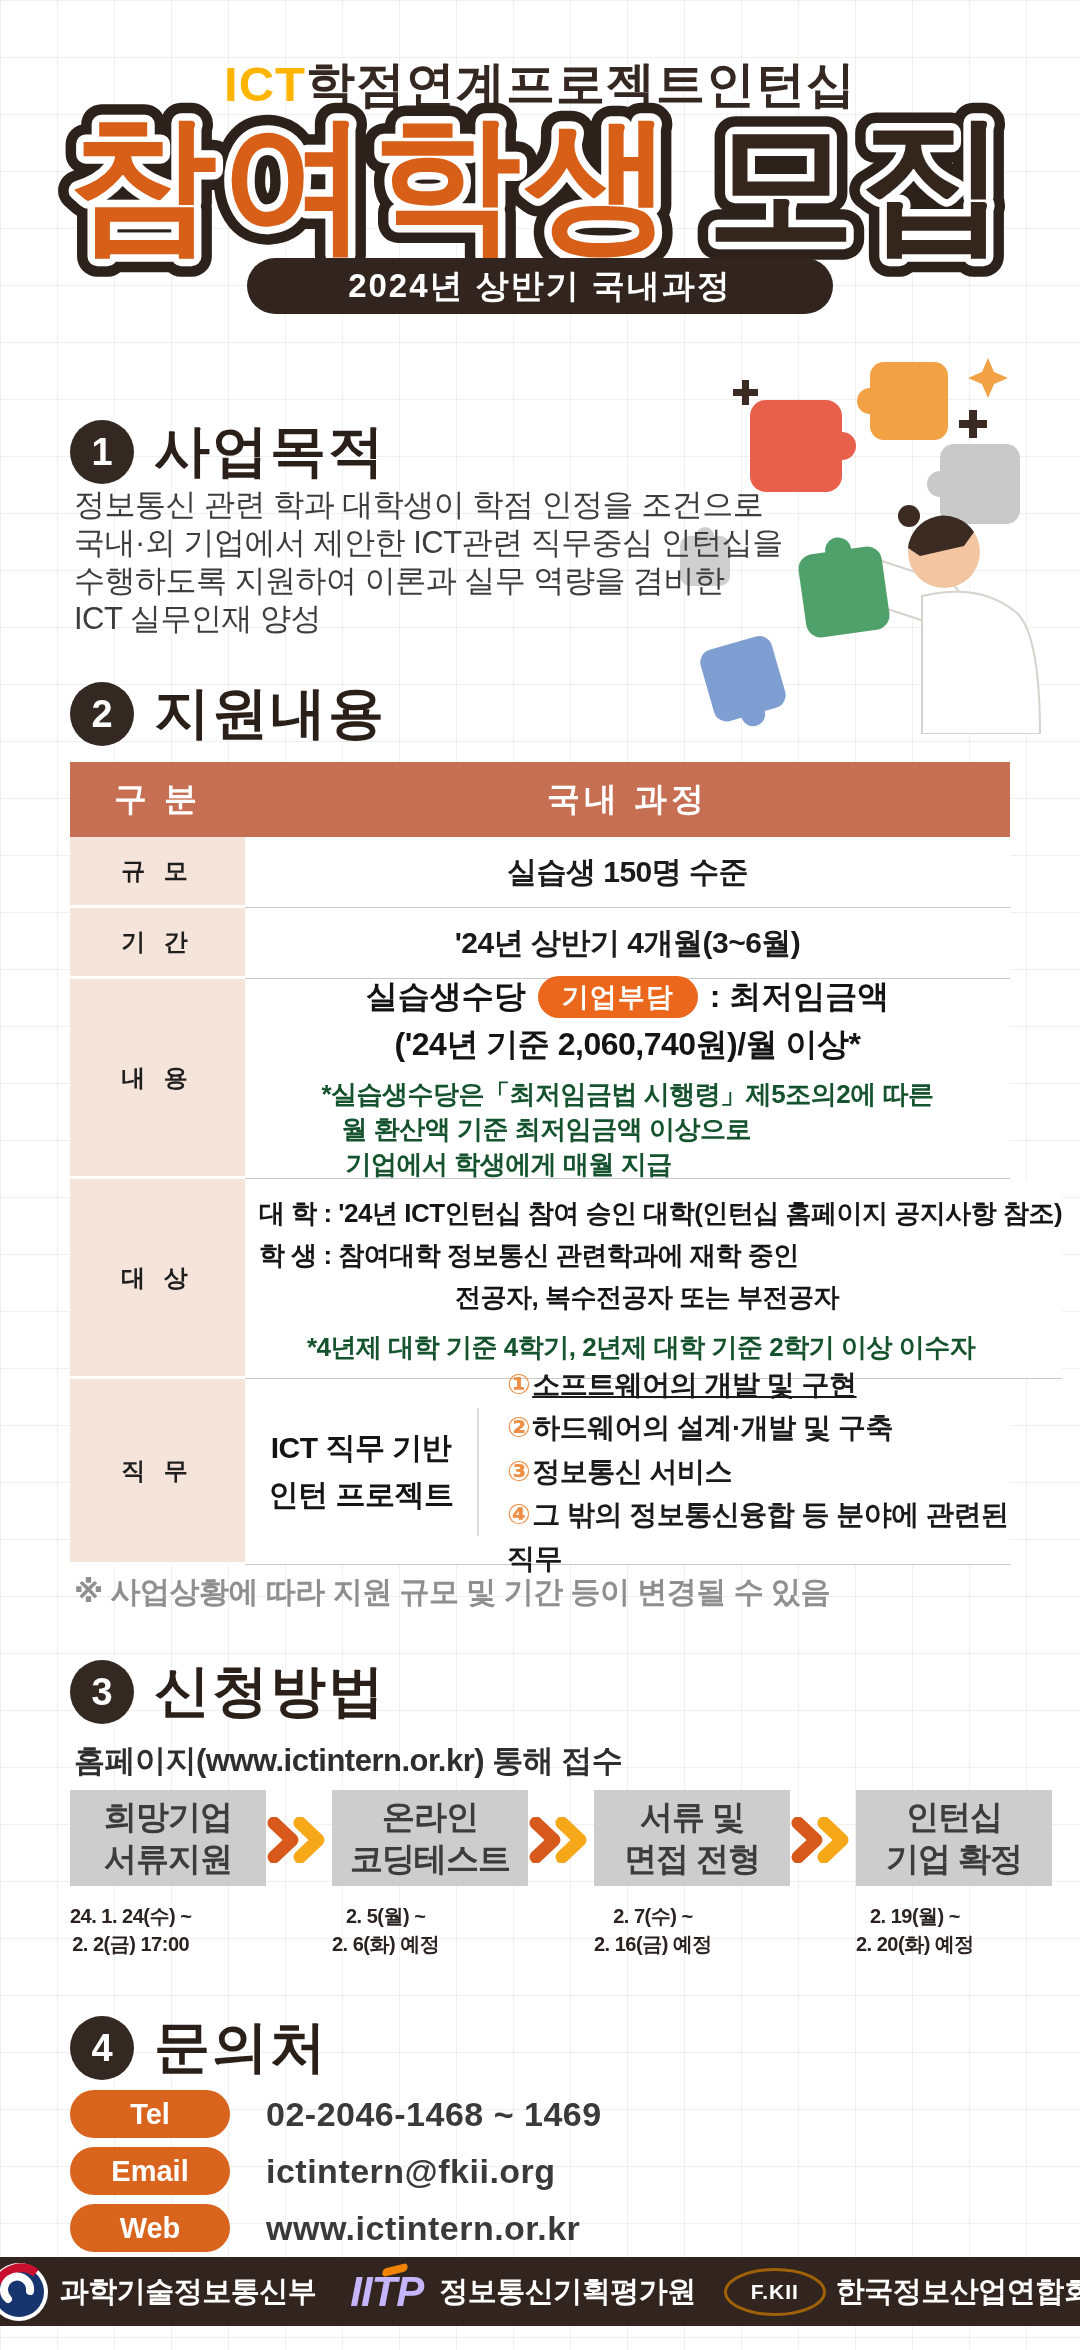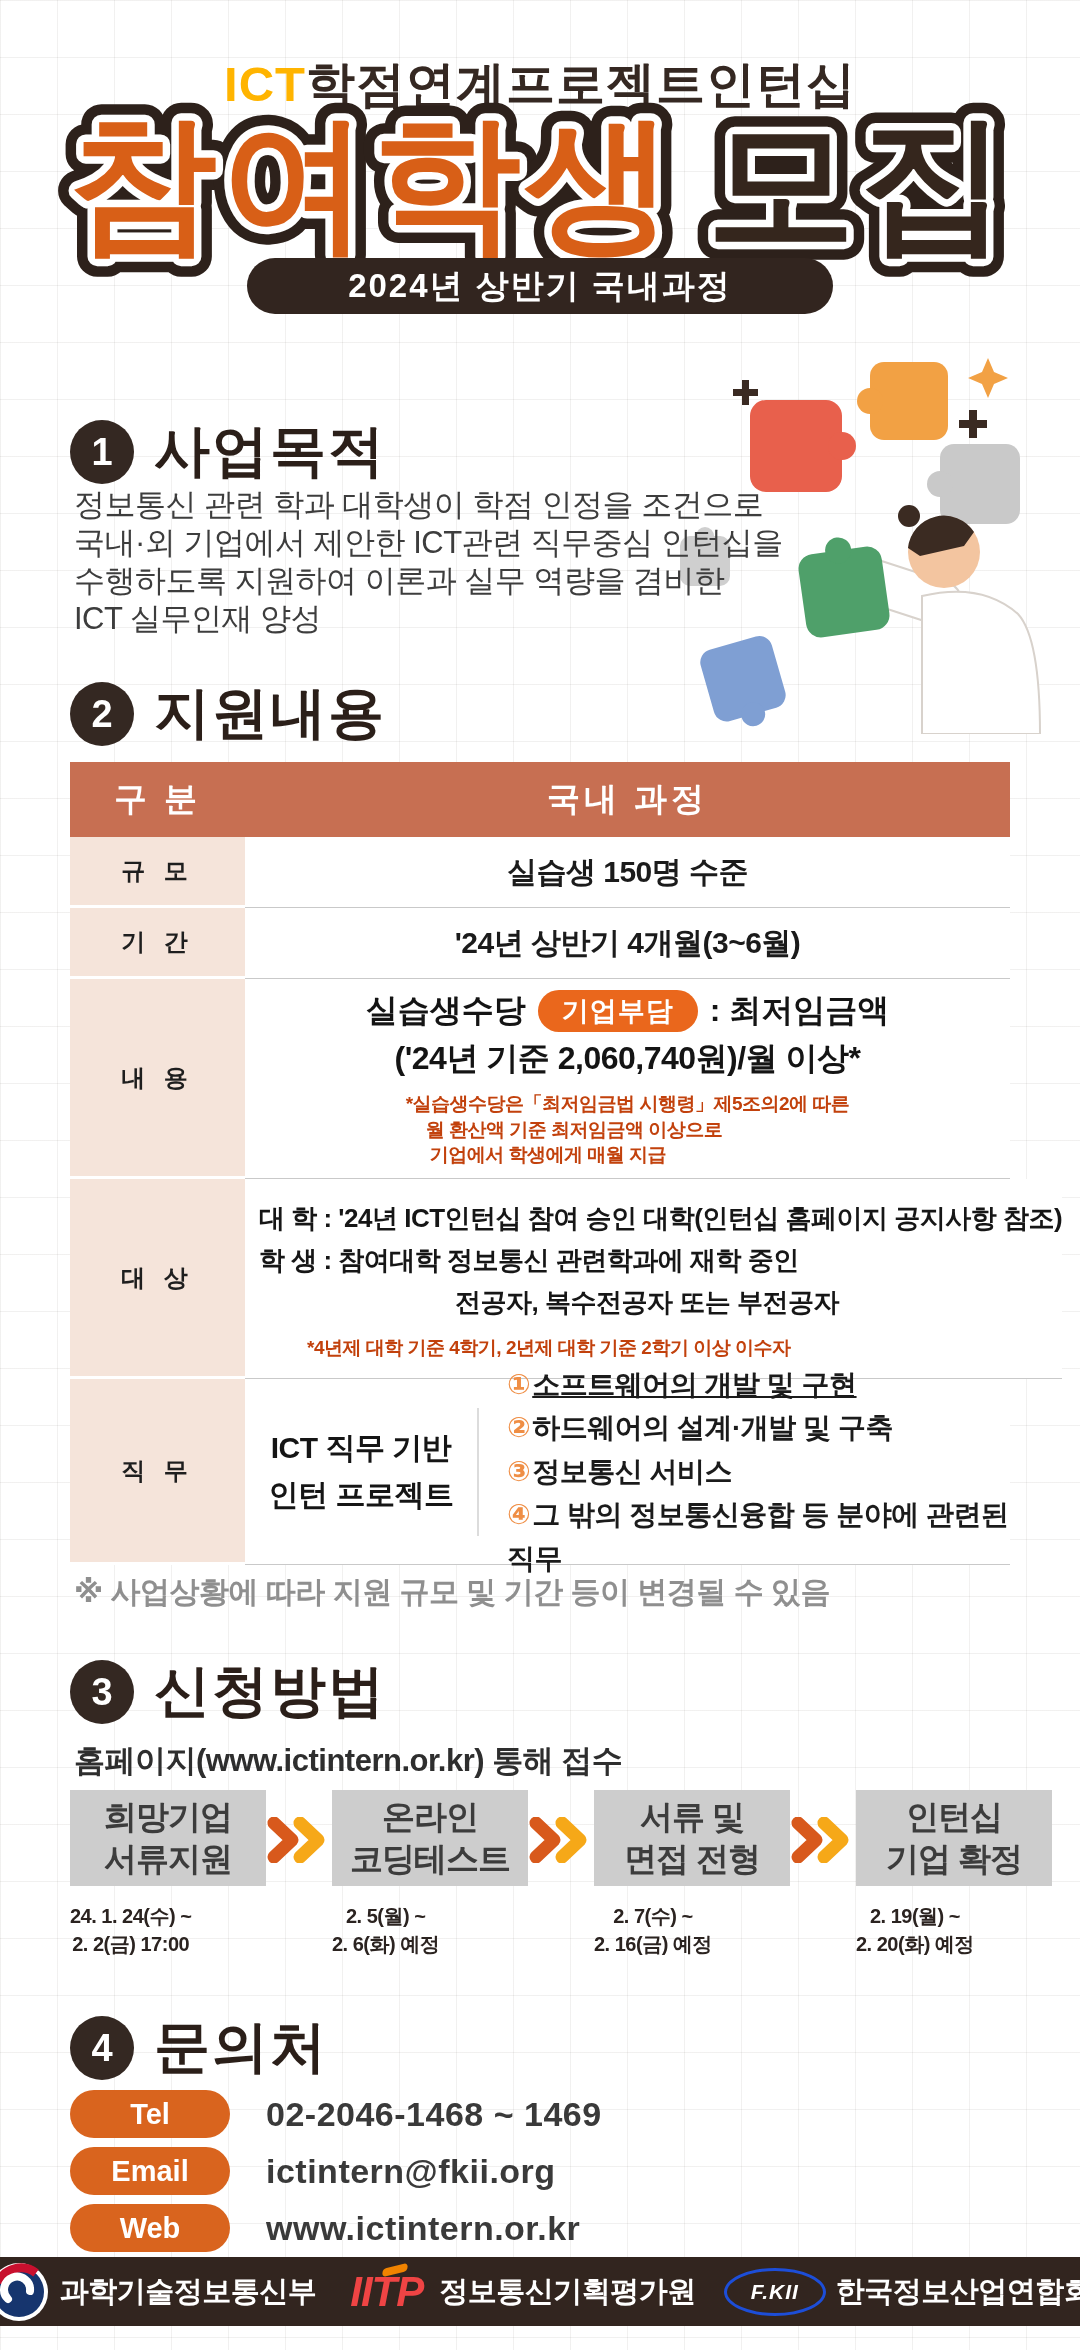--- a/index.html
+++ b/index.html
@@ -40,21 +40,21 @@
   .thead .lbl,.thead .val{display:flex;align-items:center;justify-content:center;font-size:33px;font-weight:700;letter-spacing:4px;}
   .lbl{width:175px;flex:0 0 auto;display:flex;align-items:center;justify-content:center;}
   .val{flex:1;display:flex;flex-direction:column;align-items:center;justify-content:center;background:#fff;border-bottom:1px solid #c9c9c9;}
   .body-row .lbl{background:#f5e4da;border-bottom:3px solid #ffffff;font-size:24px;font-weight:700;color:#1e1e1e;letter-spacing:6px;}
   .r-small{height:71px;} .r-mid{height:200px;} .r-jikmu{height:186px;}
   .cell-main{font-size:30px;color:#1b1b1b;letter-spacing:-0.5px;}
   .pay-line1{display:flex;align-items:center;font-size:32px;color:#141414;font-weight:700;}
   .pay-badge{display:inline-flex;align-items:center;justify-content:center;height:42px;border-radius:21px;
     background:#ea671c;color:#fff;font-size:27px;font-weight:800;padding:0 24px;margin:0 12px;letter-spacing:1px;}
   .pay-line2{font-size:32px;color:#141414;font-weight:700;margin-top:4px;letter-spacing:-0.5px;}
-  .gray-note{color:#c2410c;font-size:19px;font-weight:600;line-height:1.35;margin-top:10px;text-align:left;letter-spacing:-0.5px;}
+  .gray-note{color:#14532d;font-size:26px;font-weight:600;line-height:1.35;margin-top:10px;text-align:left;letter-spacing:-0.5px;}
   .gn-ind1{padding-left:20px;} .gn-ind2{padding-left:24px;}
   .daesang{align-items:flex-start;padding-left:14px;}
   .daesang .dl{font-size:26px;color:#161616;font-weight:800;line-height:1.62;white-space:nowrap;letter-spacing:-0.5px;}
   .daesang .dl-ind{padding-left:196px;}
   .daesang .gray-note{padding-left:48px;margin-top:12px;}
   .jikmu-val{flex-direction:row;align-items:center;justify-content:flex-start;}
   .jikmu-sub{width:232px;flex:0 0 auto;text-align:center;font-size:30px;font-weight:800;color:#151515;line-height:1.55;letter-spacing:-0.5px;}
   .jikmu-div{width:2px;height:128px;background:#dcdcdc;flex:0 0 auto;}
   .jikmu-list{flex:1;padding-left:28px;font-size:28px;font-weight:700;color:#1b1b1b;line-height:1.55;letter-spacing:-0.5px;}
   .jikmu-list .num{color:#ef8e45;font-weight:800;margin-right:2px;}
@@ -72,24 +72,24 @@
   .contacts{top:2090px;left:70px;display:flex;flex-direction:column;gap:9px;}
   .contact-row{display:flex;align-items:center;gap:36px;height:48px;}
   .contact-pill{width:160px;height:48px;border-radius:24px;background:#d9641e;color:#fff;font-size:29px;font-weight:800;
     display:flex;align-items:center;justify-content:center;flex:0 0 auto;}
   .contact-val{font-size:34px;font-weight:600;color:#3a3a3a;letter-spacing:0.5px;}
   
   .footer{top:2257px;left:0;width:1080px;height:69px;background:#32251f;display:flex;align-items:center;justify-content:center;gap:28px;}
   .logo-group{display:flex;align-items:center;gap:10px;}
   .logo-text{color:#fff;font-size:29px;font-weight:800;letter-spacing:-0.5px;white-space:nowrap;}
   .logo-text.light{font-weight:600;}
-  .iitp-abbr{position:relative;font-style:italic;font-weight:900;font-size:42px;color:#ef4444;letter-spacing:-1px;padding:0 6px;}
+  .iitp-abbr{position:relative;font-style:italic;font-weight:900;font-size:42px;color:#c4b5fd;letter-spacing:-1px;padding:0 6px;}
   .iitp-abbr::after{content:"";position:absolute;top:-2px;left:44%;width:26px;height:8px;background:#f08300;border-radius:4px;transform:rotate(-14deg) skewX(-18deg);}
-  .fkii-oval{display:inline-flex;align-items:center;justify-content:center;width:96px;height:42px;border:3px solid #1d4ed8;
-    border-radius:50%;color:#fff;font-style:italic;font-weight:800;font-size:21px;letter-spacing:1px;flex:0 0 auto;}
+  .fkii-oval{display:inline-flex;align-items:center;justify-content:center;width:96px;height:42px;border:3px solid #a16207;
+    border-radius:50%;color:#fff;font-weight:800;font-size:21px;letter-spacing:1px;flex:0 0 auto;}
 </style>
 </head>
 <body>
 
 <div class="poster">
 
   <div class="abs subtitle">
     <span class="ict">ICT</span><span>학점연계프로젝트인턴십</span>
   </div>
 

